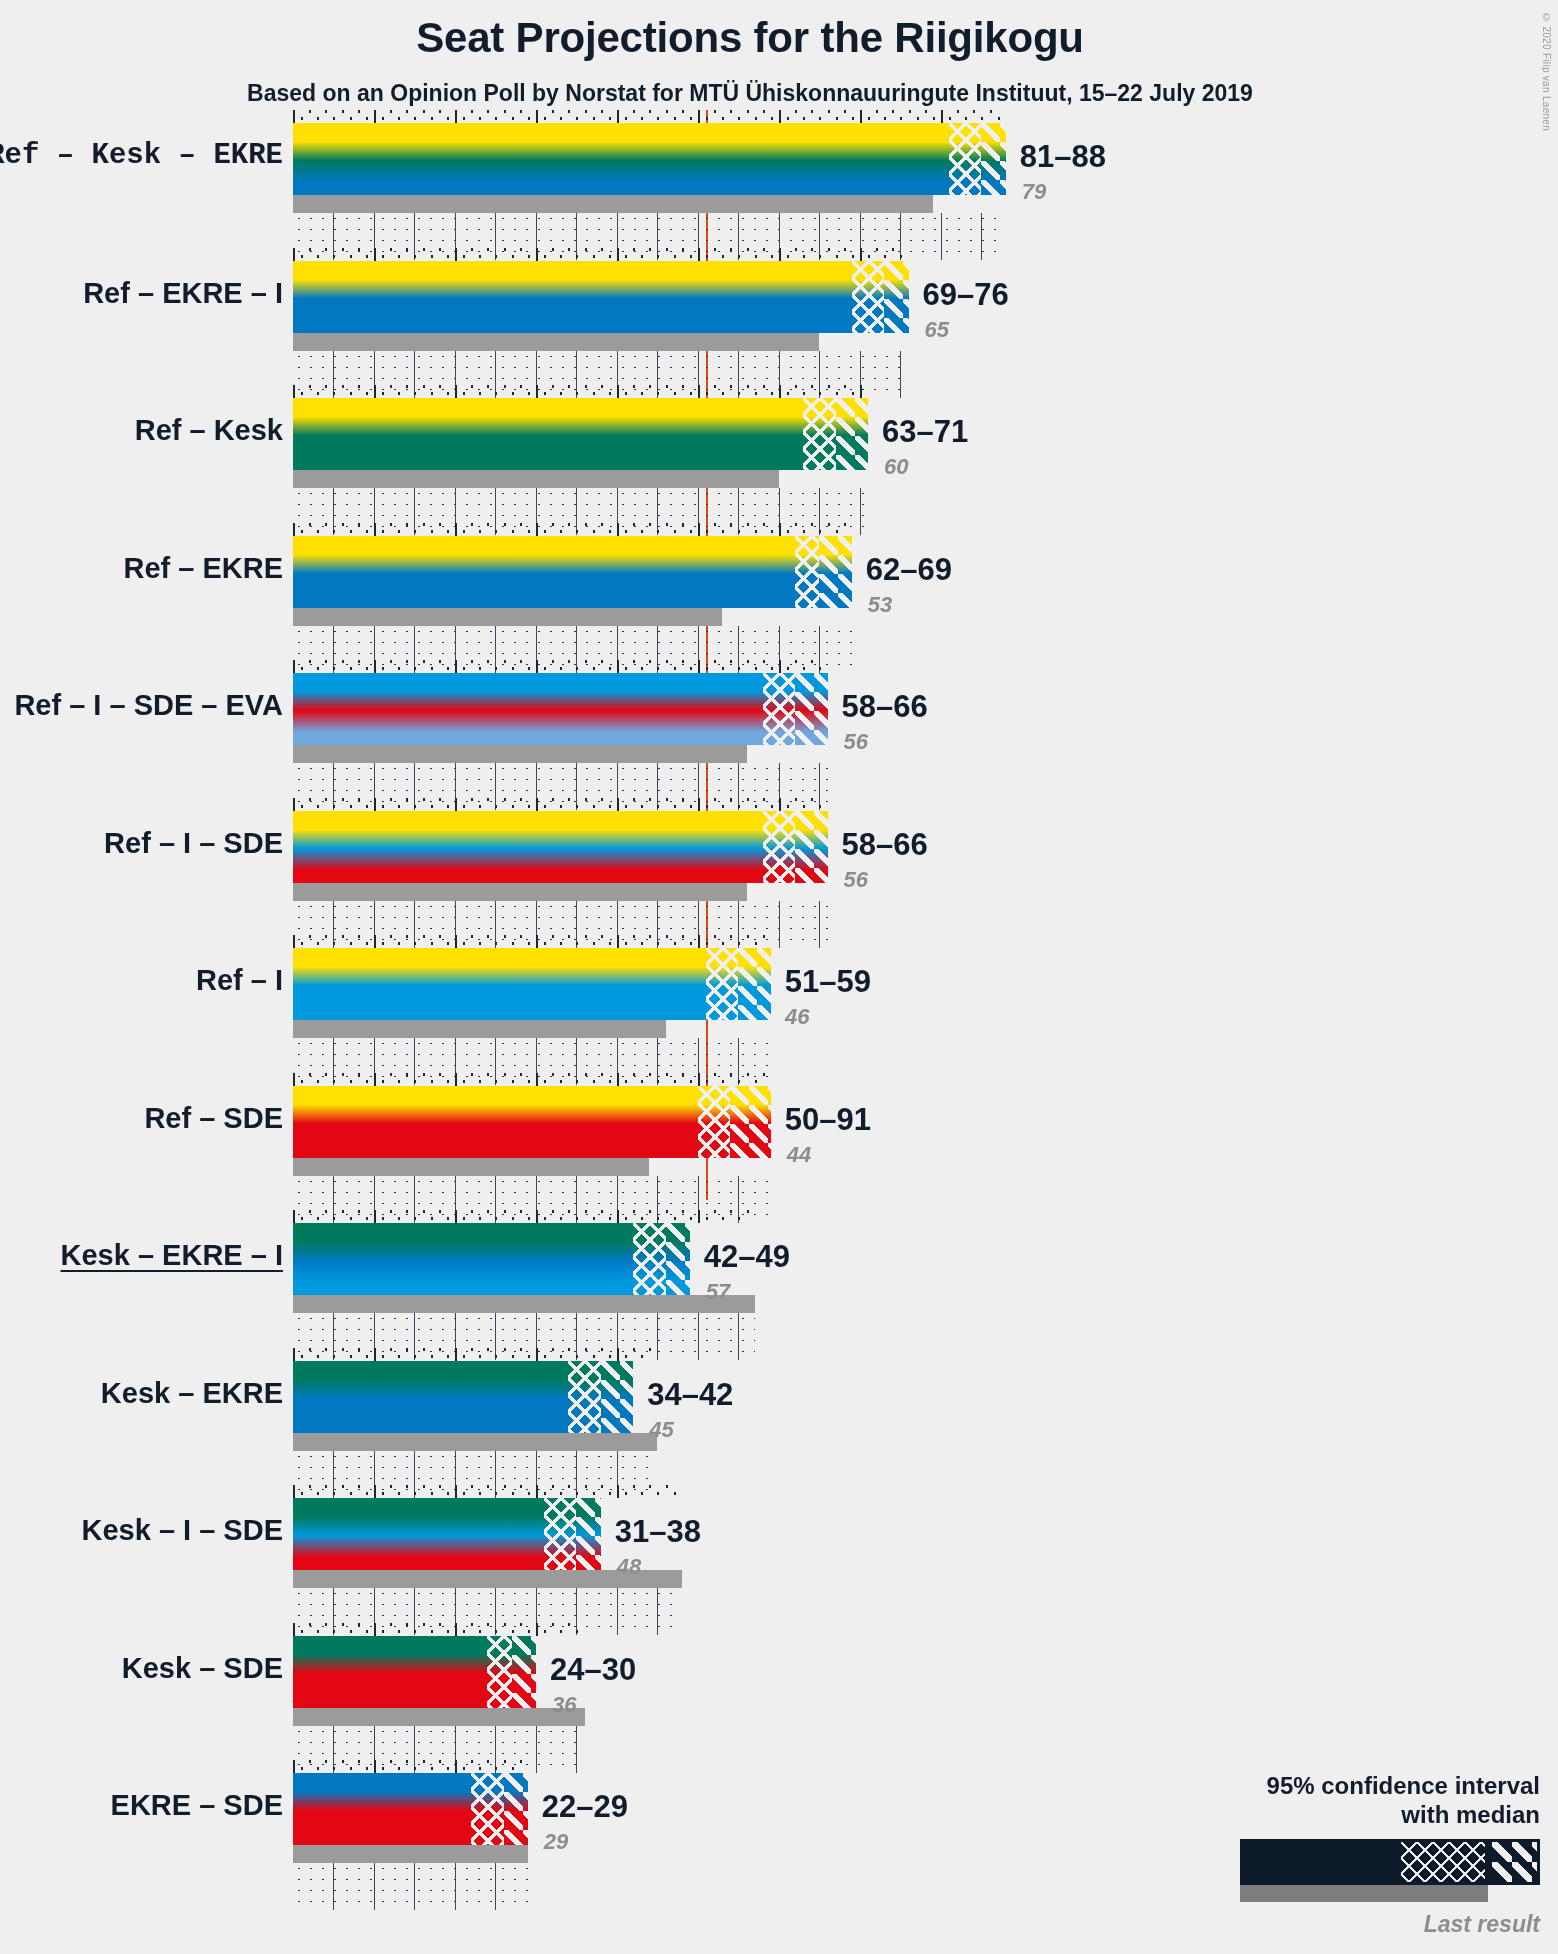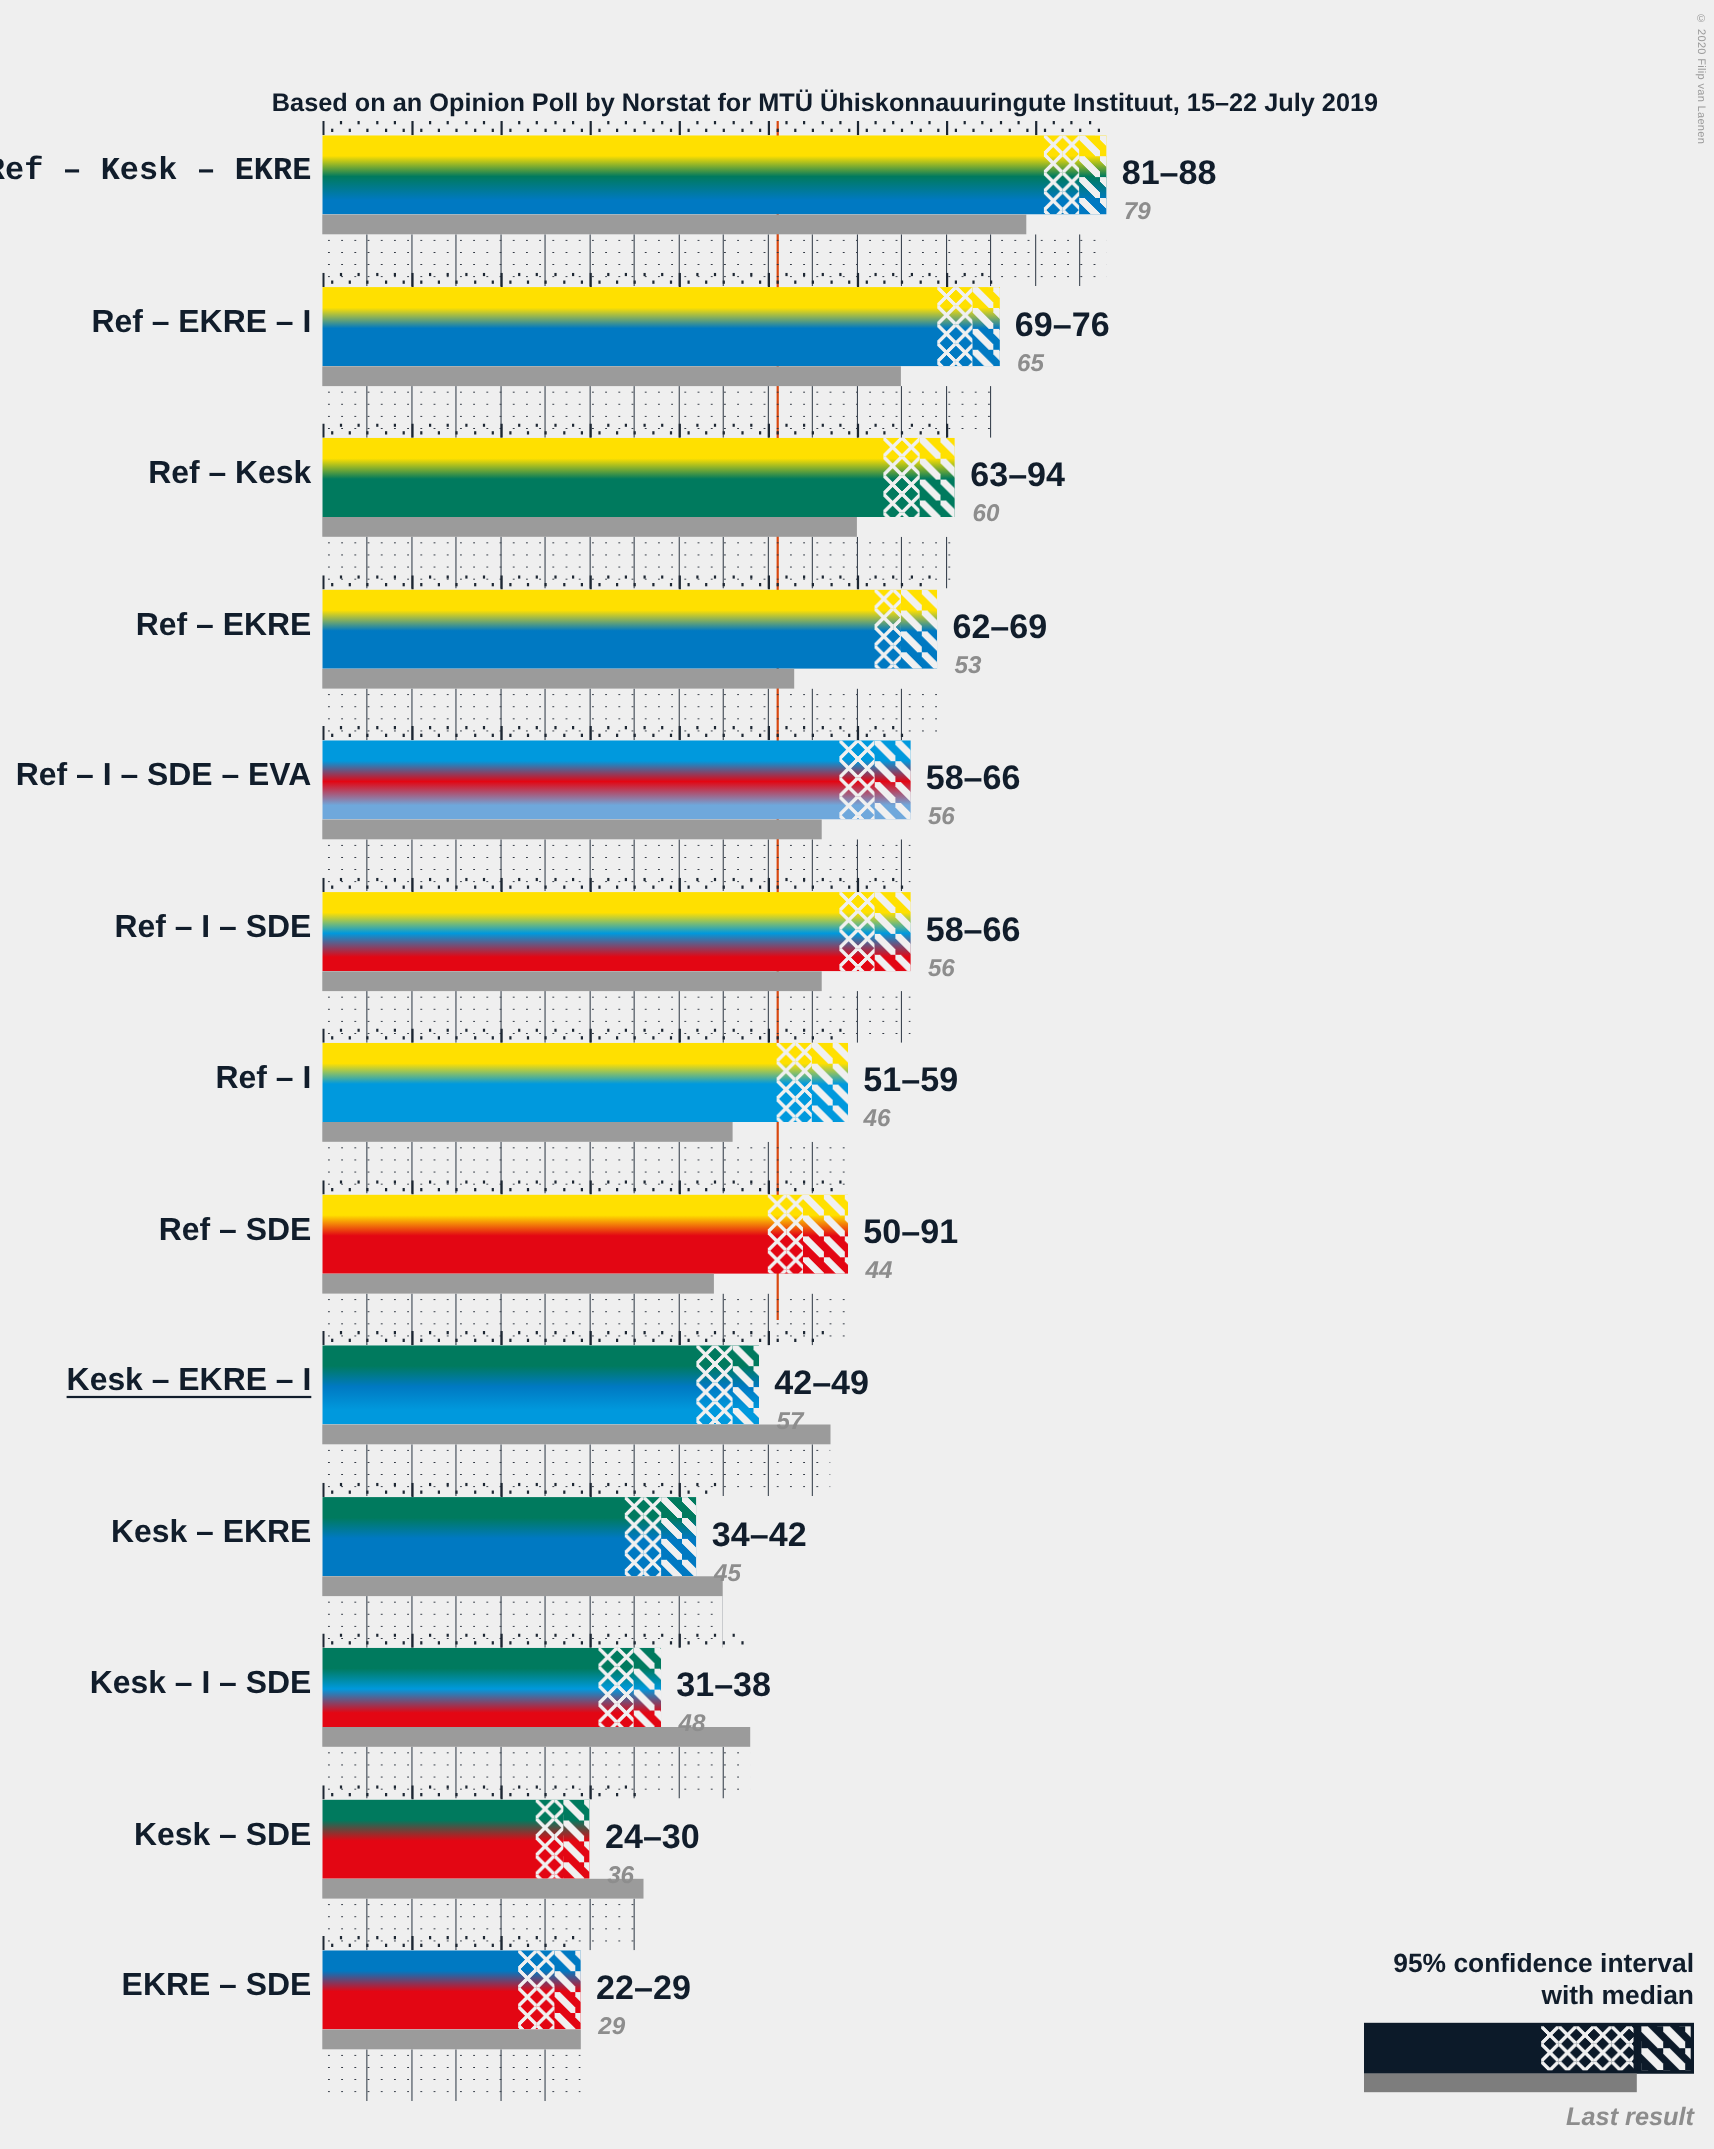--- a/index.html
+++ b/index.html
@@ -111,20 +111,21 @@
     background-image:linear-gradient(45deg, transparent 38%, #f0f0f0 38%, #f0f0f0 64%, transparent 64%);
     background-size:20px 20px;}
   #legend .lastbar{position:absolute;right:52px;top:46px;width:248px;height:17px;background:#7d7d7d;}
   #legend .lastlabel{font-size:23px;font-style:italic;font-weight:bold;color:#8d8d8d;margin-top:2px;}
 </style>
 </head>
 <body>
 
 <div id="chart-root">
 
+  <div class="title">Seat Projections for the Riigikogu</div>
   <div class="subtitle">Based on an Opinion Poll by Norstat for MTÜ Ühiskonnauuringute Instituut, 15–22 July 2019</div>
   <div class="copyright">© 2020 Filip van Laenen</div>
 
   <div id="plot">
     <div id="majority" style="left: 413.05px; top: 0px; height: 1090px;"></div>
     <div id="rows-container">
         <div class="ticks" style="top: 0px; width: 712.713px;">
           <i style="left: 0px;"></i>
           <i class="minor2" style="left: 8.09901px;"></i>
           <i class="minor" style="left: 16.198px;"></i>
@@ -438,21 +439,21 @@
           <div class="gcol" style="left: 0px; width: 283.465px;"></div>
           <div class="gcol" style="left: 0px; width: 323.96px;"></div>
           <div class="gcol" style="left: 0px; width: 364.455px;"></div>
           <div class="gcol" style="left: 0px; width: 404.95px;"></div>
           <div class="gcol" style="left: 0px; width: 445.446px;"></div>
           <div class="gcol" style="left: 0px; width: 485.941px;"></div>
           <div class="gcol" style="left: 0px; width: 526.436px;"></div>
           <div class="gcol" style="left: 0px; width: 566.931px;"></div>
         </div>
         <div class="rowlabel" style="top: 304px;">Ref – Kesk</div>
-        <div class="vmain" style="left: 589.03px; top: 304px;">63–94</div>
+        <div class="vmain" style="left: 589.03px; top: 304px;">63–71</div>
         <div class="vlast" style="left: 591.03px; top: 344px;">60</div>
         <div class="ticks" style="top: 412.5px; width: 558.832px;">
           <i style="left: 0px;"></i>
           <i class="minor2" style="left: 8.09901px;"></i>
           <i class="minor" style="left: 16.198px;"></i>
           <i class="minor2" style="left: 24.297px;"></i>
           <i class="minor" style="left: 32.396px;"></i>
           <i class="minor2" style="left: 40.495px;"></i>
           <i class="minor" style="left: 48.5941px;"></i>
           <i class="minor2" style="left: 56.6931px;"></i>

